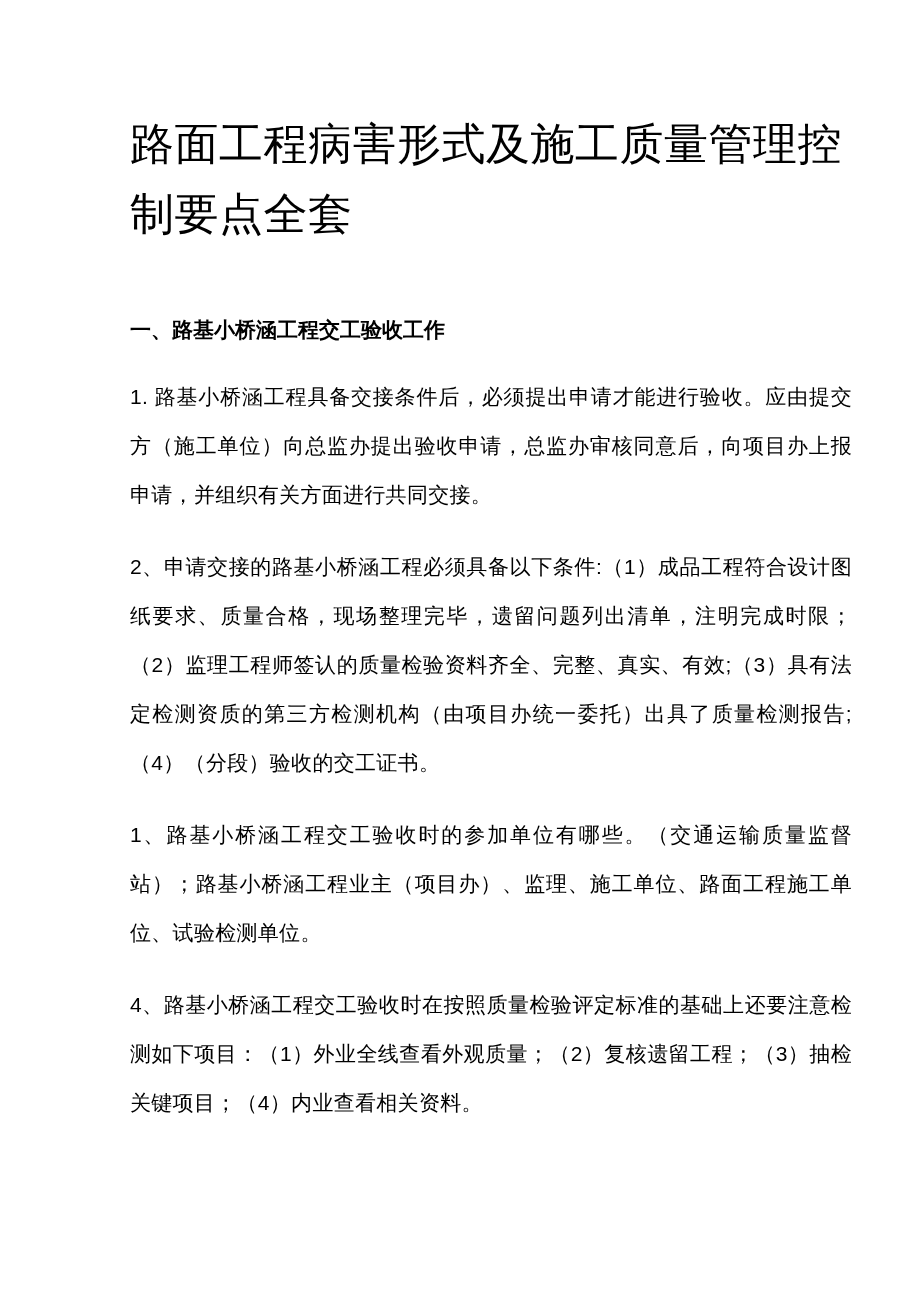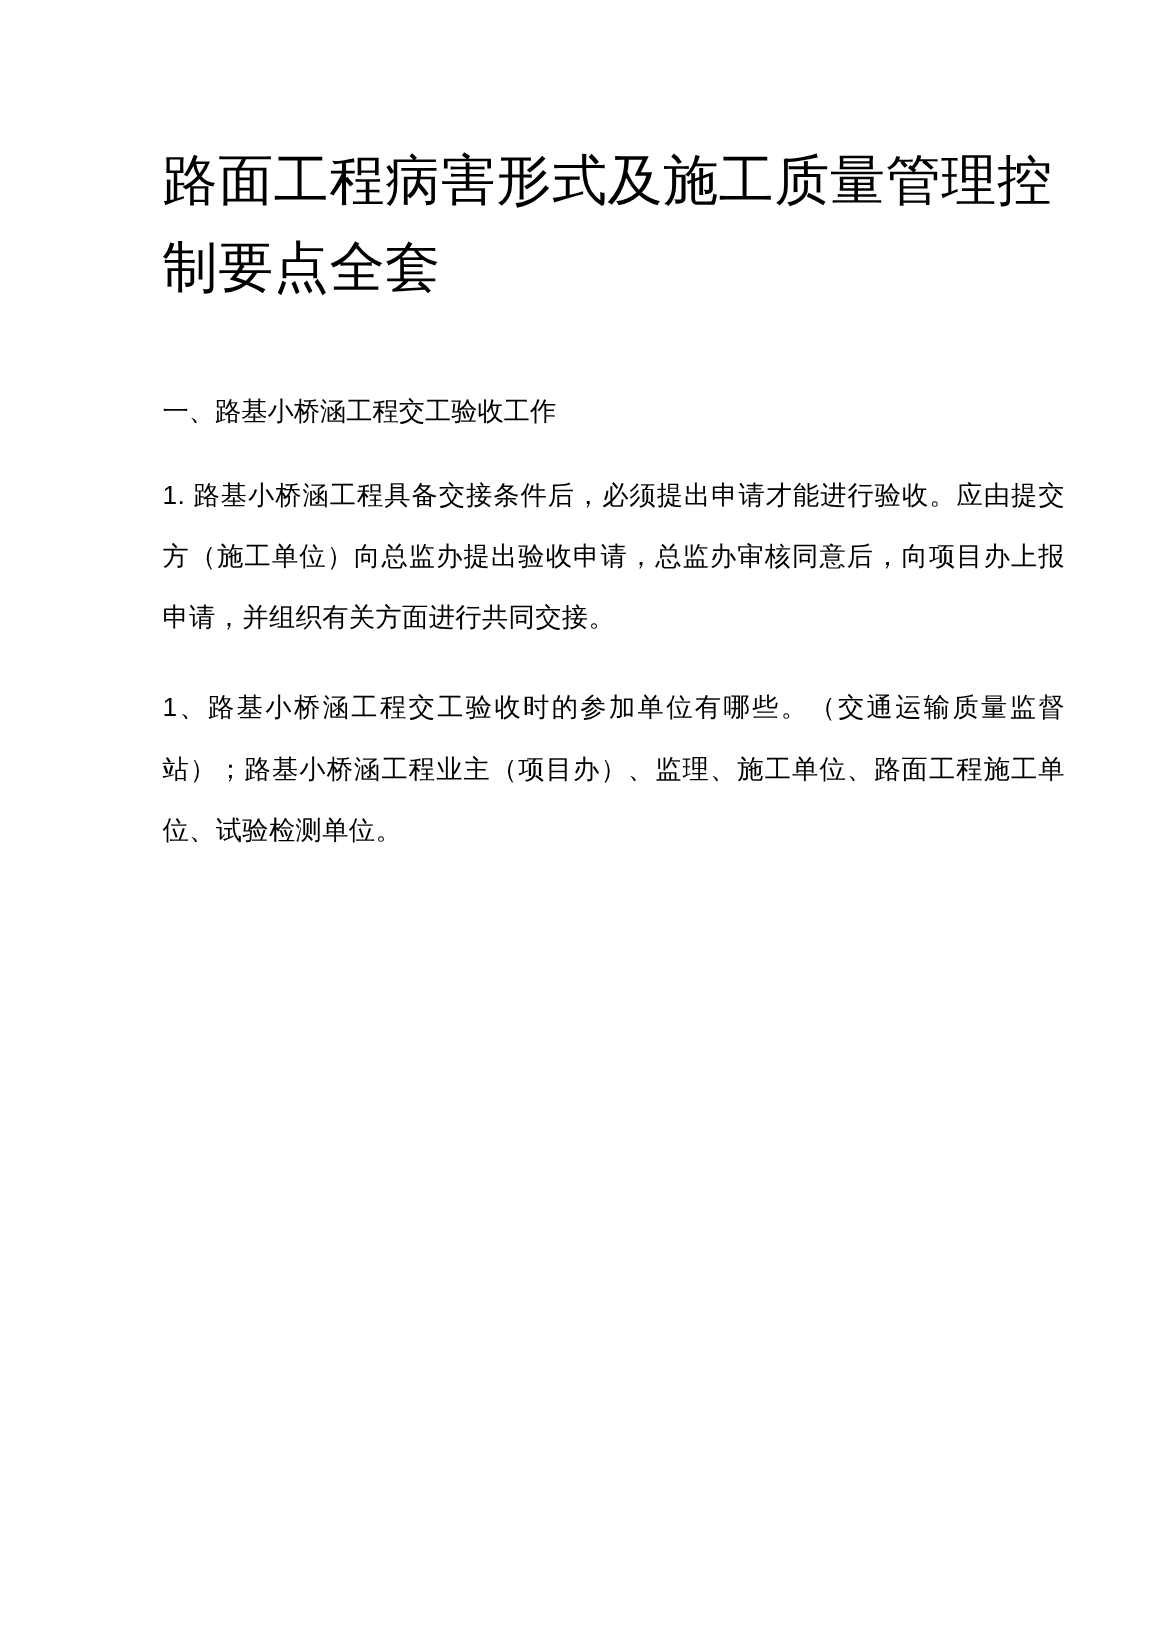--- a/index.html
+++ b/index.html
@@ -21,21 +21,21 @@
     font-family: "Liberation Serif", "DejaVu Serif", serif;
     font-weight: 400;
     font-size: 44px;
     line-height: 70px;
     letter-spacing: 0.5px;
     margin: 0 0 55px 0;
     text-align: left;
   }
   .section-heading {
     font-family: "Liberation Sans", "DejaVu Sans", sans-serif;
-    font-weight: 400;
+    font-weight: 700;
     font-size: 21px;
     line-height: 49px;
     margin: 0 0 18px 0;
   }
   .para {
     font-family: "Liberation Sans", "DejaVu Sans", sans-serif;
     font-weight: 400;
     font-size: 21px;
     line-height: 49px;
     margin: 0 0 23px 0;
@@ -47,16 +47,18 @@
 </head>
 <body>
 
 <div class="page">
   <h1 class="doc-title">路面工程病害形式及施工质量管理控制要点全套</h1>
 
   <h2 class="section-heading">一、路基小桥涵工程交工验收工作</h2>
 
   <p class="para">1. 路基小桥涵工程具备交接条件后，必须提出申请才能进行验收。应由提交方（施工单位）向总监办提出验收申请，总监办审核同意后，向项目办上报申请，并组织有关方面进行共同交接。</p>
 
+  <p class="para">2、申请交接的路基小桥涵工程必须具备以下条件:（1）成品工程符合设计图纸要求、质量合格，现场整理完毕，遗留问题列出清单，注明完成时限；（2）监理工程师签认的质量检验资料齐全、完整、真实、有效;（3）具有法定检测资质的第三方检测机构（由项目办统一委托）出具了质量检测报告;（4）（分段）验收的交工证书。</p>
 
   <p class="para">1、路基小桥涵工程交工验收时的参加单位有哪些。（交通运输质量监督站）；路基小桥涵工程业主（项目办）、监理、施工单位、路面工程施工单位、试验检测单位。</p>
 
+  <p class="para">4、路基小桥涵工程交工验收时在按照质量检验评定标准的基础上还要注意检测如下项目：（1）外业全线查看外观质量；（2）复核遗留工程；（3）抽检关键项目；（4）内业查看相关资料。</p>
 </div>
 
 </body></html>

